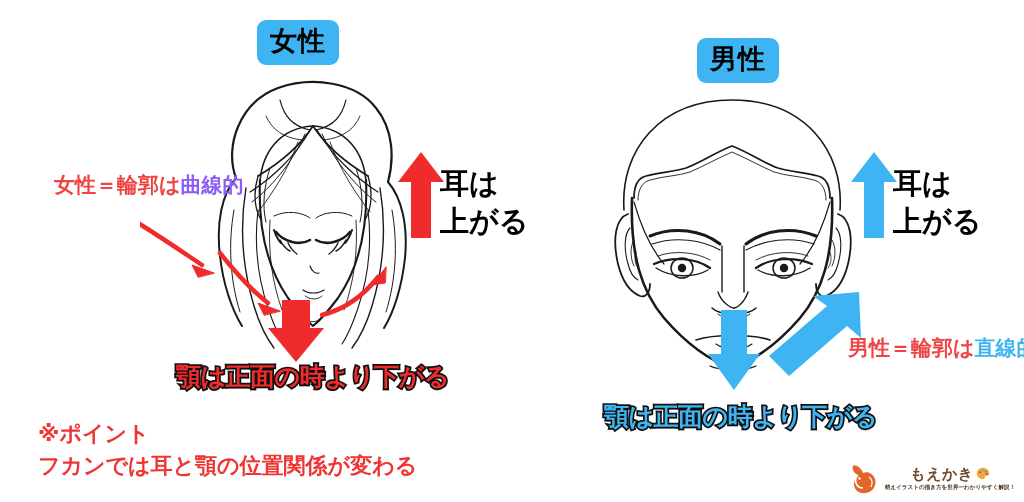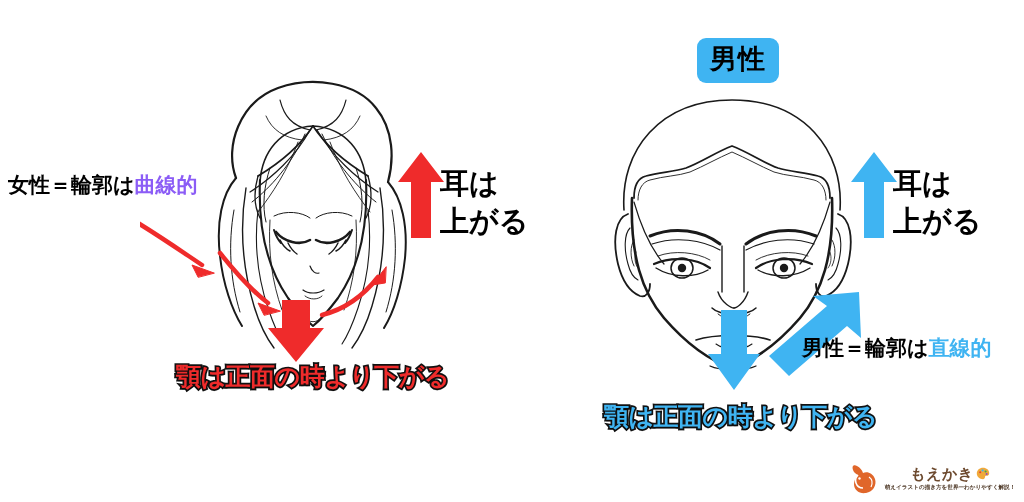--- a/index.html
+++ b/index.html
@@ -26,21 +26,21 @@
     letter-spacing:1px;
     white-space:nowrap;
   }
 
   
   .callout{
     font-weight:bold;
     white-space:nowrap;
     line-height:1.25;
   }
-  .callout .blk{color:#000000;}
+  .callout .blk{color:#ef4444;margin-left:46px;}
   .callout .red{color:#8b5cf6;font-family:Liberation Serif, serif;}
   .callout .blue{color:#3fb4f2;}
 
   .caption-2line{
     font-weight:bold;
     font-size:29px;
     line-height:1.3;
     white-space:nowrap;
   }
 
@@ -175,20 +175,23 @@
 
         <path d="M80 38 C96 58 112 76 128 88" stroke-width="4.5" fill="none"></path>
         <polygon points="140 96 118 88 124 100"></polygon>
 
         <path d="M182 100 C206 94 224 80 238 62" stroke-width="4.5" fill="none"></path>
         <polygon points="246 52 232 70 245 68"></polygon>
       </g>
     </svg>
   </div>
 
+  <div class="abs gender-badge" style="left:257px;top:20px;">
+    <span>女性</span>
+  </div>
 
   <div class="abs callout" style="left:8px;top:172px;font-size:21px;">
     <span class="blk">女性＝輪郭は</span><span class="red">曲線的</span>
   </div>
 
   <div class="abs" style="left:398px;top:152px;width:46px;height:86px;">
     <svg width="46" height="86" viewBox="0 0 46 86" aria-hidden="true">
       <polygon points="23,0 46,30 33,30 33,86 13,86 13,30 0,30" fill="#ef2b2b"></polygon>
     </svg>
   </div>
@@ -201,20 +204,24 @@
   <div class="abs" style="left:268px;top:300px;width:56px;height:62px;">
     <svg width="56" height="62" viewBox="0 0 56 62" aria-hidden="true">
       <polygon points="28,62 0,28 14,28 14,0 42,0 42,28 56,28" fill="#ef2b2b"></polygon>
     </svg>
   </div>
 
   <div class="abs outline-red" style="left:176px;top:360px;">
     <span>顎は正面の時より下がる</span>
   </div>
 
+  <div class="abs point-note" style="left:38px;top:418px;">
+    <div>※ポイント</div>
+    <div>フカンでは耳と顎の位置関係が変わる</div>
+  </div>
 
   <div class="abs" style="left:598px;top:78px;width:270px;height:300px;">
     <svg width="270" height="300" viewBox="0 0 270 300" aria-hidden="true">
       <g fill="none" stroke="#1a1a1a" stroke-linecap="round" stroke-linejoin="round">
 
         <path d="M26 132 C22 72 62 22 134 22 C206 22 246 72 242 132" stroke-width="1.6"></path>
 
         <path d="M34 120 C32 178 44 214 66 240 C92 270 116 284 134 290
                  C152 284 176 270 202 240 C224 214 236 178 234 120" stroke-width="2.6"></path>
 

